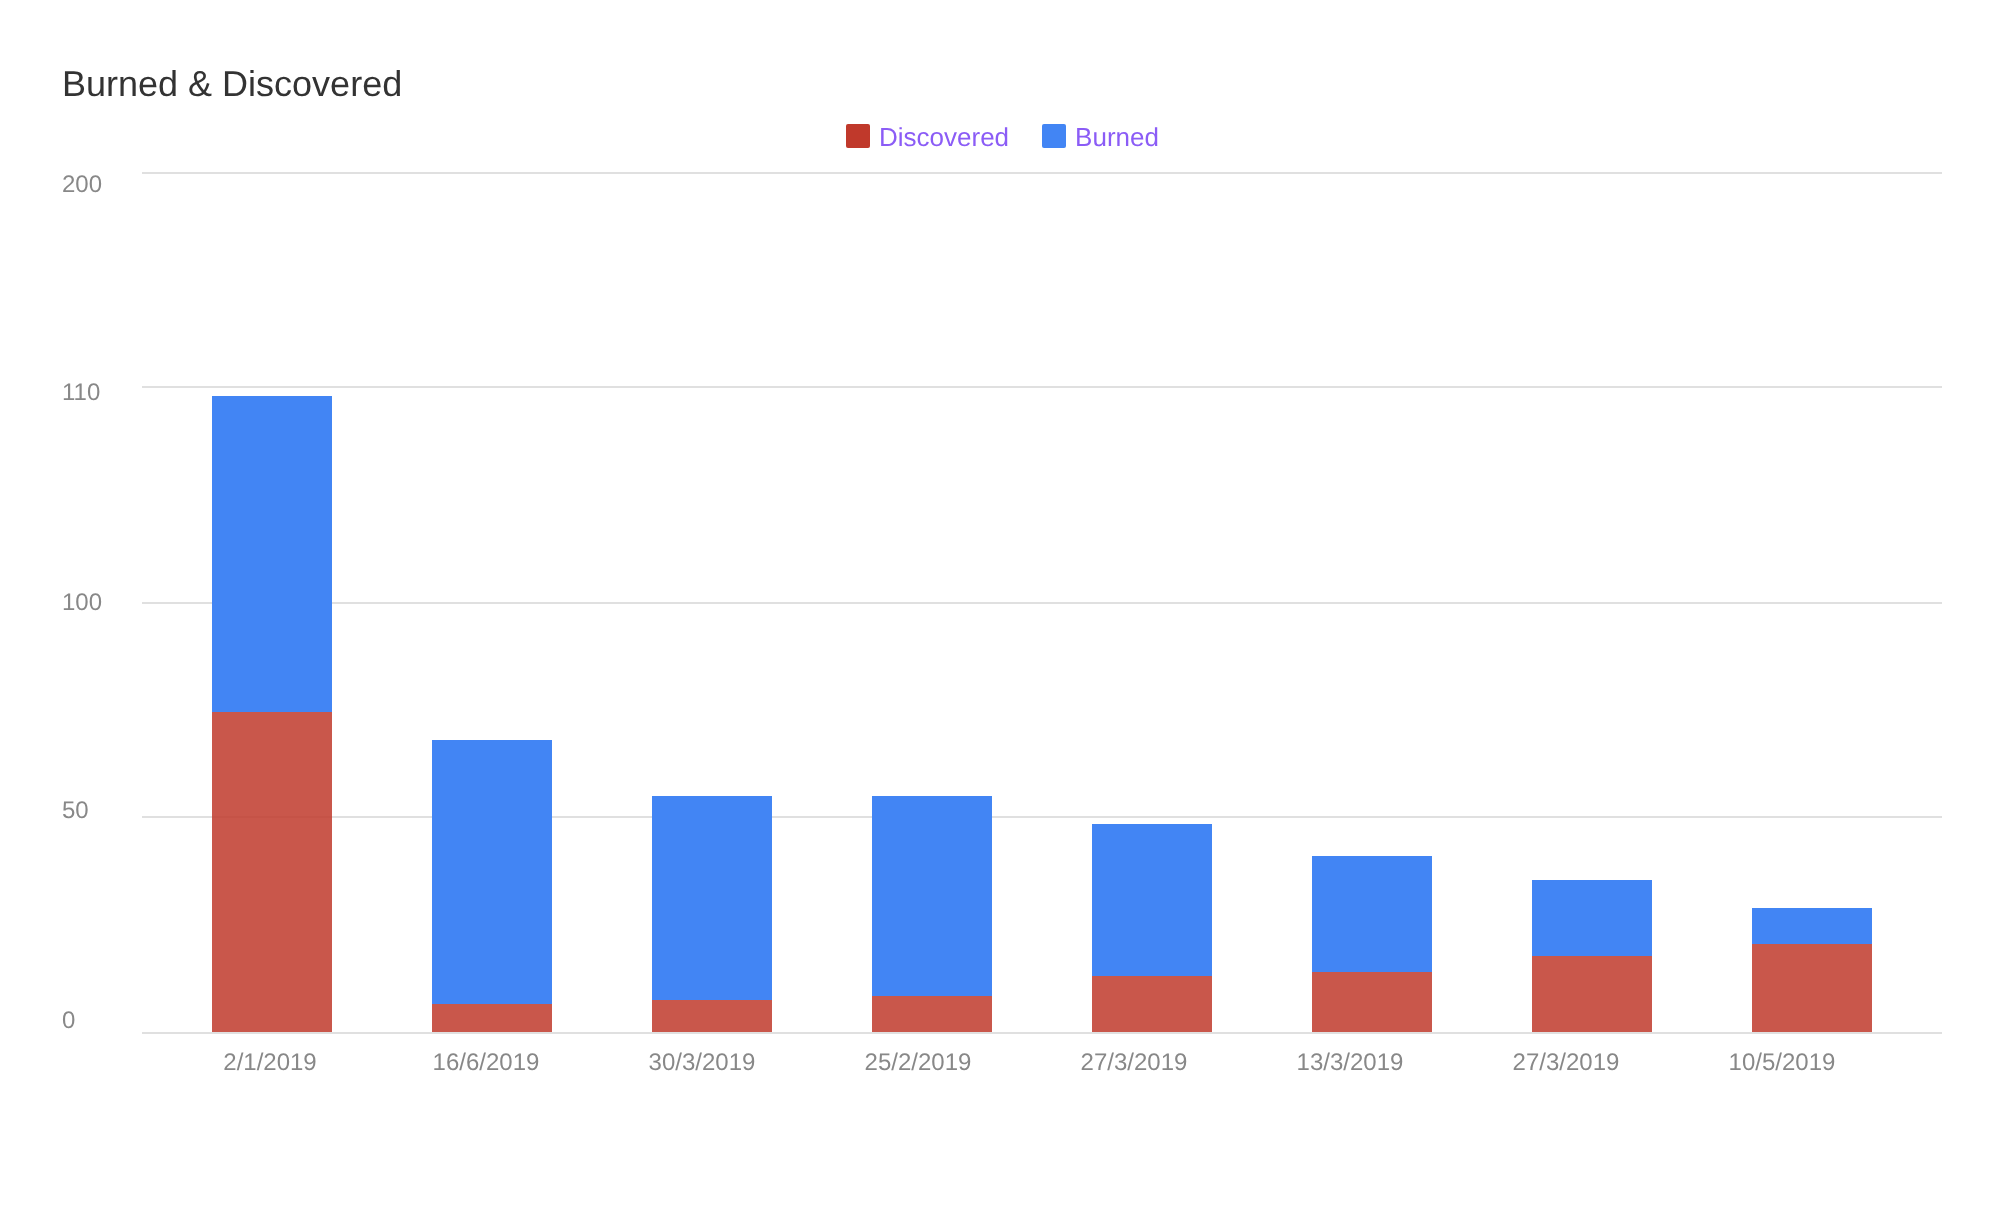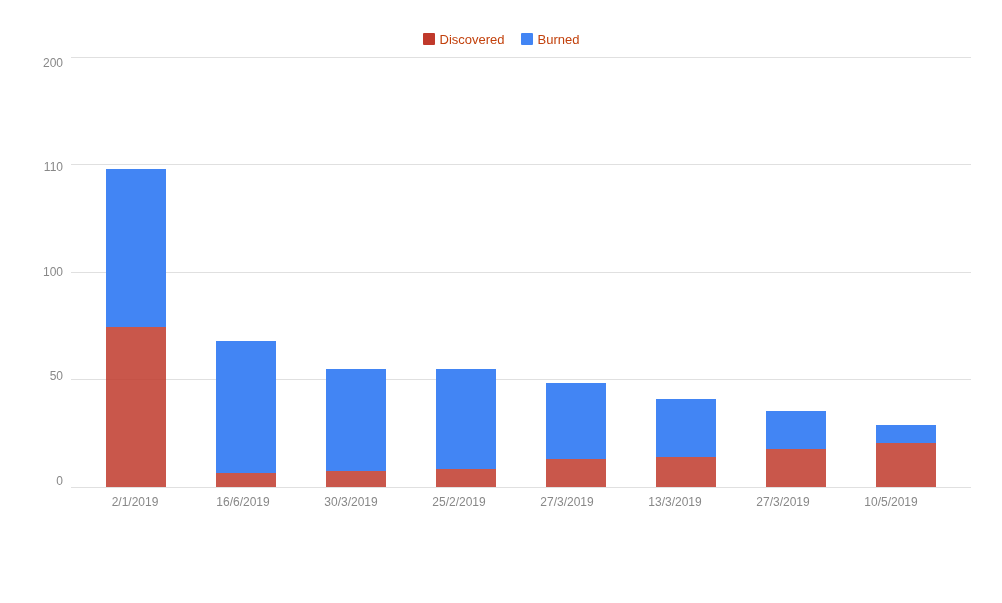--- a/index.html
+++ b/index.html
@@ -25,21 +25,21 @@
       margin-bottom: 8px;
       font-weight: normal;
     }
     .legend {
       display: flex;
       justify-content: center;
       align-items: center;
       gap: 16px;
       margin-bottom: 10px;
       font-size: 13px;
-      color: #c2410c;
+      color: #8b5cf6;
     }
     .legend-item {
       display: flex;
       align-items: center;
       gap: 5px;
     }
     .legend-color {
       width: 12px;
       height: 12px;
       border-radius: 1px;
@@ -52,21 +52,20 @@
     }
     .y-axis {
       position: absolute;
       left: 0;
       top: 0;
       bottom: 30px;
       width: 40px;
       display: flex;
       flex-direction: column;
       justify-content: space-between;
-      align-items: flex-end;
       padding-right: 8px;
     }
     .y-label {
       font-size: 12px;
       color: #888;
       line-height: 1;
     }
     .grid-and-bars {
       position: absolute;
       left: 40px;
@@ -131,20 +130,21 @@
       color: #888;
       display: flex;
       align-items: center;
       justify-content: center;
     }
   </style>
 </head>
 <body>
 
 <div class="chart-container">
+  <div class="chart-title">Burned &amp; Discovered</div>
   <div class="legend">
     <div class="legend-item">
       <div class="legend-color" style="background:#c0392b;"></div>
       <span>Discovered</span>
     </div>
     <div class="legend-item">
       <div class="legend-color" style="background:#4285f4;"></div>
       <span>Burned</span>
     </div>
   </div>

